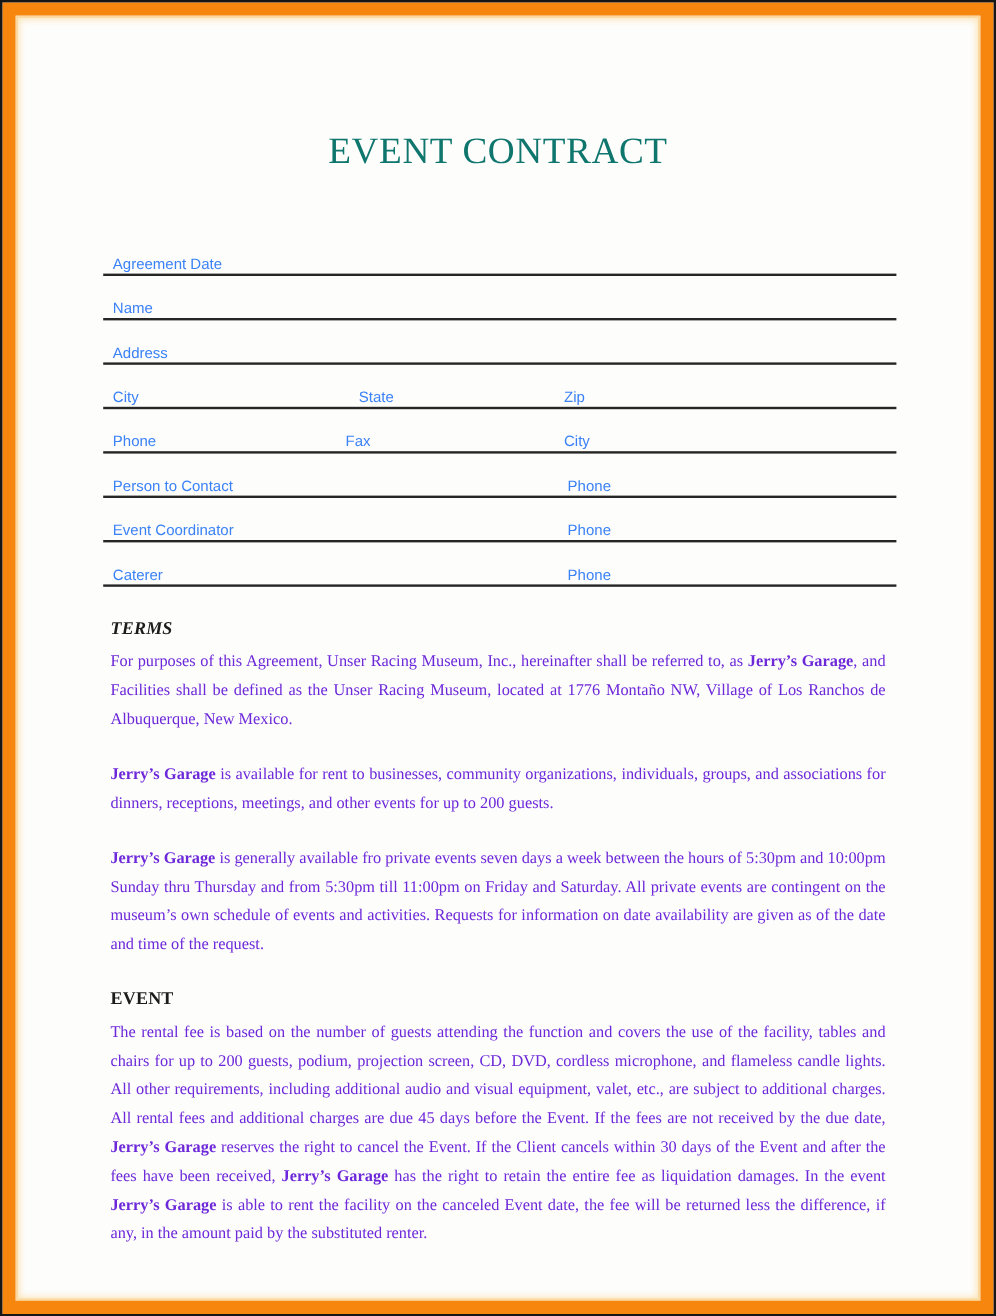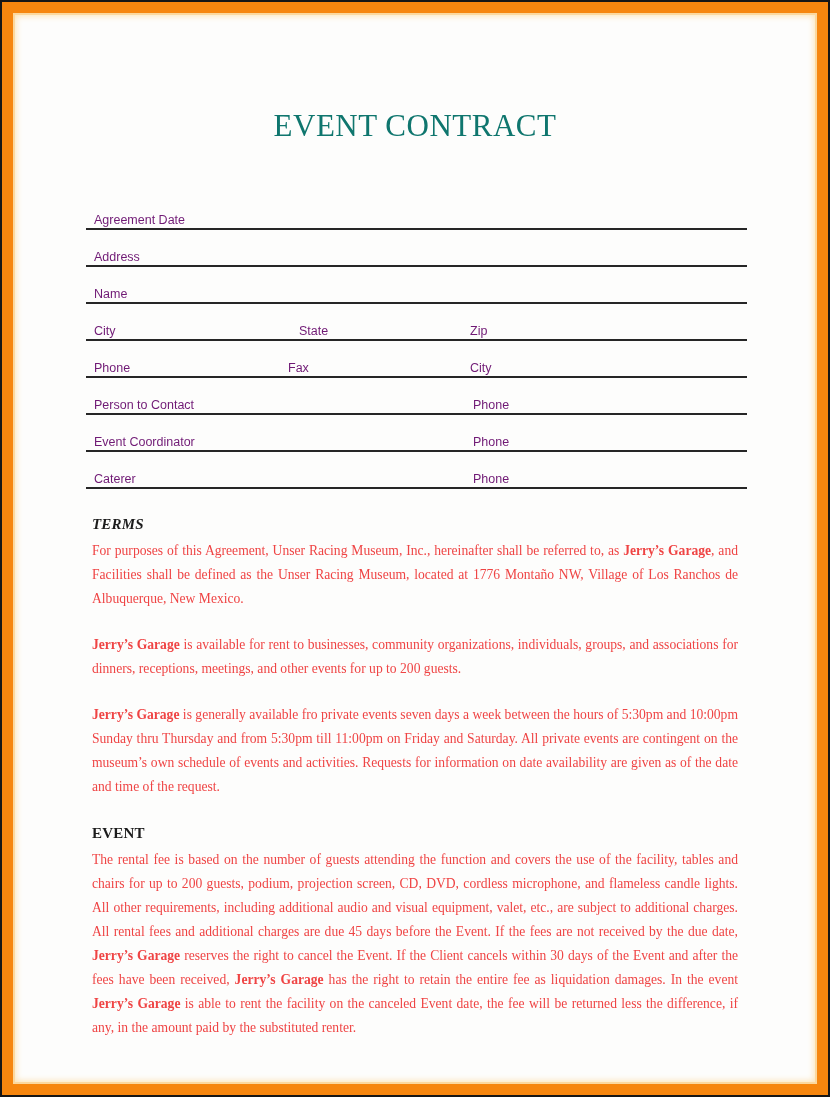--- a/index.html
+++ b/index.html
@@ -45,21 +45,21 @@
   .form-row {
     position: relative;
     height: 35px;
     border-bottom: 2px solid var(--rule, #262626);
   }
   .field-label {
     position: absolute;
     bottom: 1px;
     font-family: "Liberation Sans", sans-serif;
     font-size: 12.5px;
-    color: #701a75;
+    color: #3b82f6;
     white-space: nowrap;
   }
 
   
   .sections {
     position: absolute;
     top: 516px; left: 92px;
     width: 646px;
   }
   .sec-heading {
@@ -68,38 +68,38 @@
     font-weight: bold;
     margin: 26px 0 6px 0;
     letter-spacing: 0.2px;
   }
   .sec-heading:first-child { margin-top: 0; font-style: italic; }
   .sections p {
     margin: 0 0 22px 0;
     font-size: 13.6px;
     line-height: 24px;
     text-align: justify;
-    color: #ef4444;
+    color: #6d28d9;
   }
   .sections p b { font-weight: bold; }
 </style>
 </head>
 <body style="--frame-orange: #f6860e; --frame-border: #161616; --text: #1c1c1c; --rule: #262626;">
 
 <div class="page">
   <h1 class="title">EVENT CONTRACT</h1>
   <div class="form" id="form-area">
       <div class="form-row">
         <span class="field-label" style="left: 8px;">Agreement Date</span>
       </div>
       <div class="form-row">
-        <span class="field-label" style="left: 8px;">Address</span>
+        <span class="field-label" style="left: 8px;">Name</span>
       </div>
       <div class="form-row">
-        <span class="field-label" style="left: 8px;">Name</span>
+        <span class="field-label" style="left: 8px;">Address</span>
       </div>
       <div class="form-row">
         <span class="field-label" style="left: 8px;">City</span>
         <span class="field-label" style="left: 213px; text-align: right;">State</span>
         <span class="field-label" style="left: 384px;">Zip</span>
       </div>
       <div class="form-row">
         <span class="field-label" style="left: 8px;">Phone</span>
         <span class="field-label" style="left: 202px;">Fax</span>
         <span class="field-label" style="left: 384px;">City</span>

